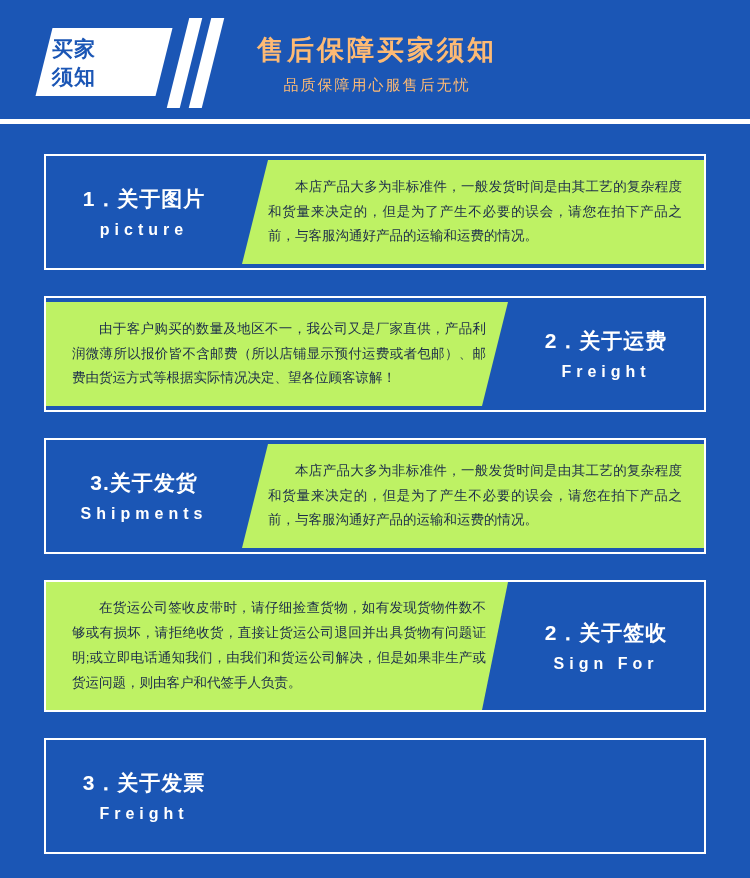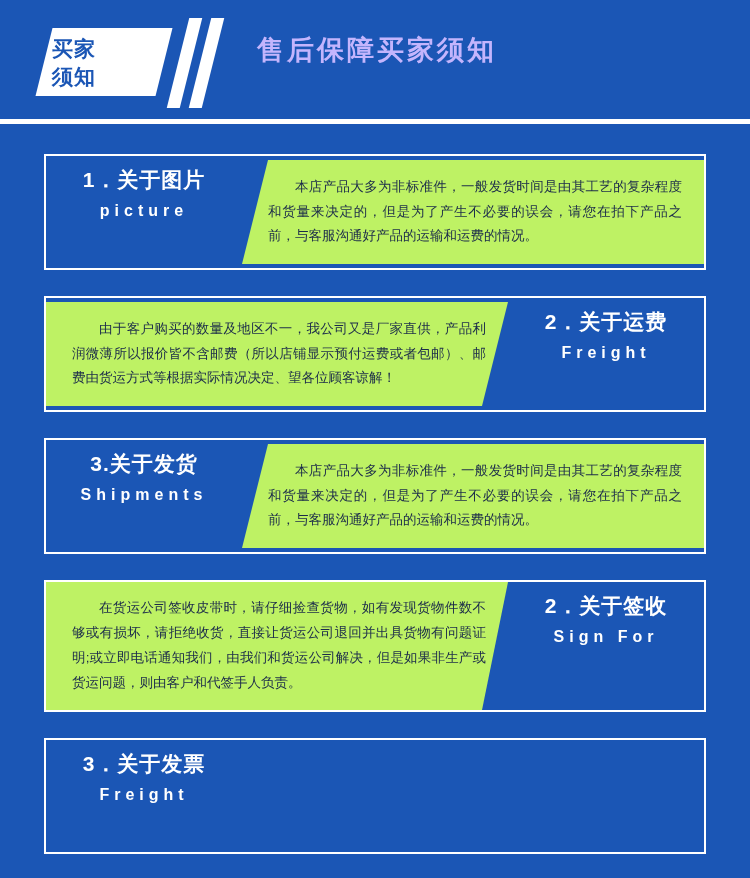--- a/index.html
+++ b/index.html
@@ -62,21 +62,21 @@
   }
   .slash.s1 { left: 178px; }
   .slash.s2 { left: 200px; }
 
   .header-title {
     position: absolute;
     left: 4px;
     right: 0;
     top: 34px;
     text-align: center;
-    color: #c4b5fd;
+    color: #fdba74;
   }
   .header-title .main {
     font-size: 27px;
     font-weight: bold;
     letter-spacing: 3px;
     line-height: 1.2;
   }
   .header-title .sub {
     margin-top: 10px;
     font-size: 15px;
@@ -105,21 +105,21 @@
     min-height: 112px;
   }
   .row.first { margin-top: 30px; }
 
   
   .title-cell {
     width: 196px;
     flex: 0 0 196px;
     display: flex;
     flex-direction: column;
-    justify-content: flex-start;
+    justify-content: center;
     align-items: center;
     color: #ffffff;
     padding: 10px 4px;
     box-sizing: border-box;
   }
   .title-cell .cn {
     font-size: 21px;
     font-weight: bold;
     letter-spacing: 1px;
     white-space: nowrap;
@@ -176,20 +176,21 @@
   <div class="header">
     <div class="header-badge"></div>
     <div class="header-badge-text">
       <span>买家</span>
       <span>须知</span>
     </div>
     <div class="slash s1"></div>
     <div class="slash s2"></div>
     <div class="header-title">
       <div class="main">售后保障买家须知</div>
+      <div class="sub">品质保障用心服售后无忧</div>
     </div>
     <div class="header-rule"></div>
   </div>
 
   <div class="rows">
 
     <div class="row first">
       <div class="title-cell">
         <div class="cn">1．关于图片</div>
         <div class="en">picture</div>

